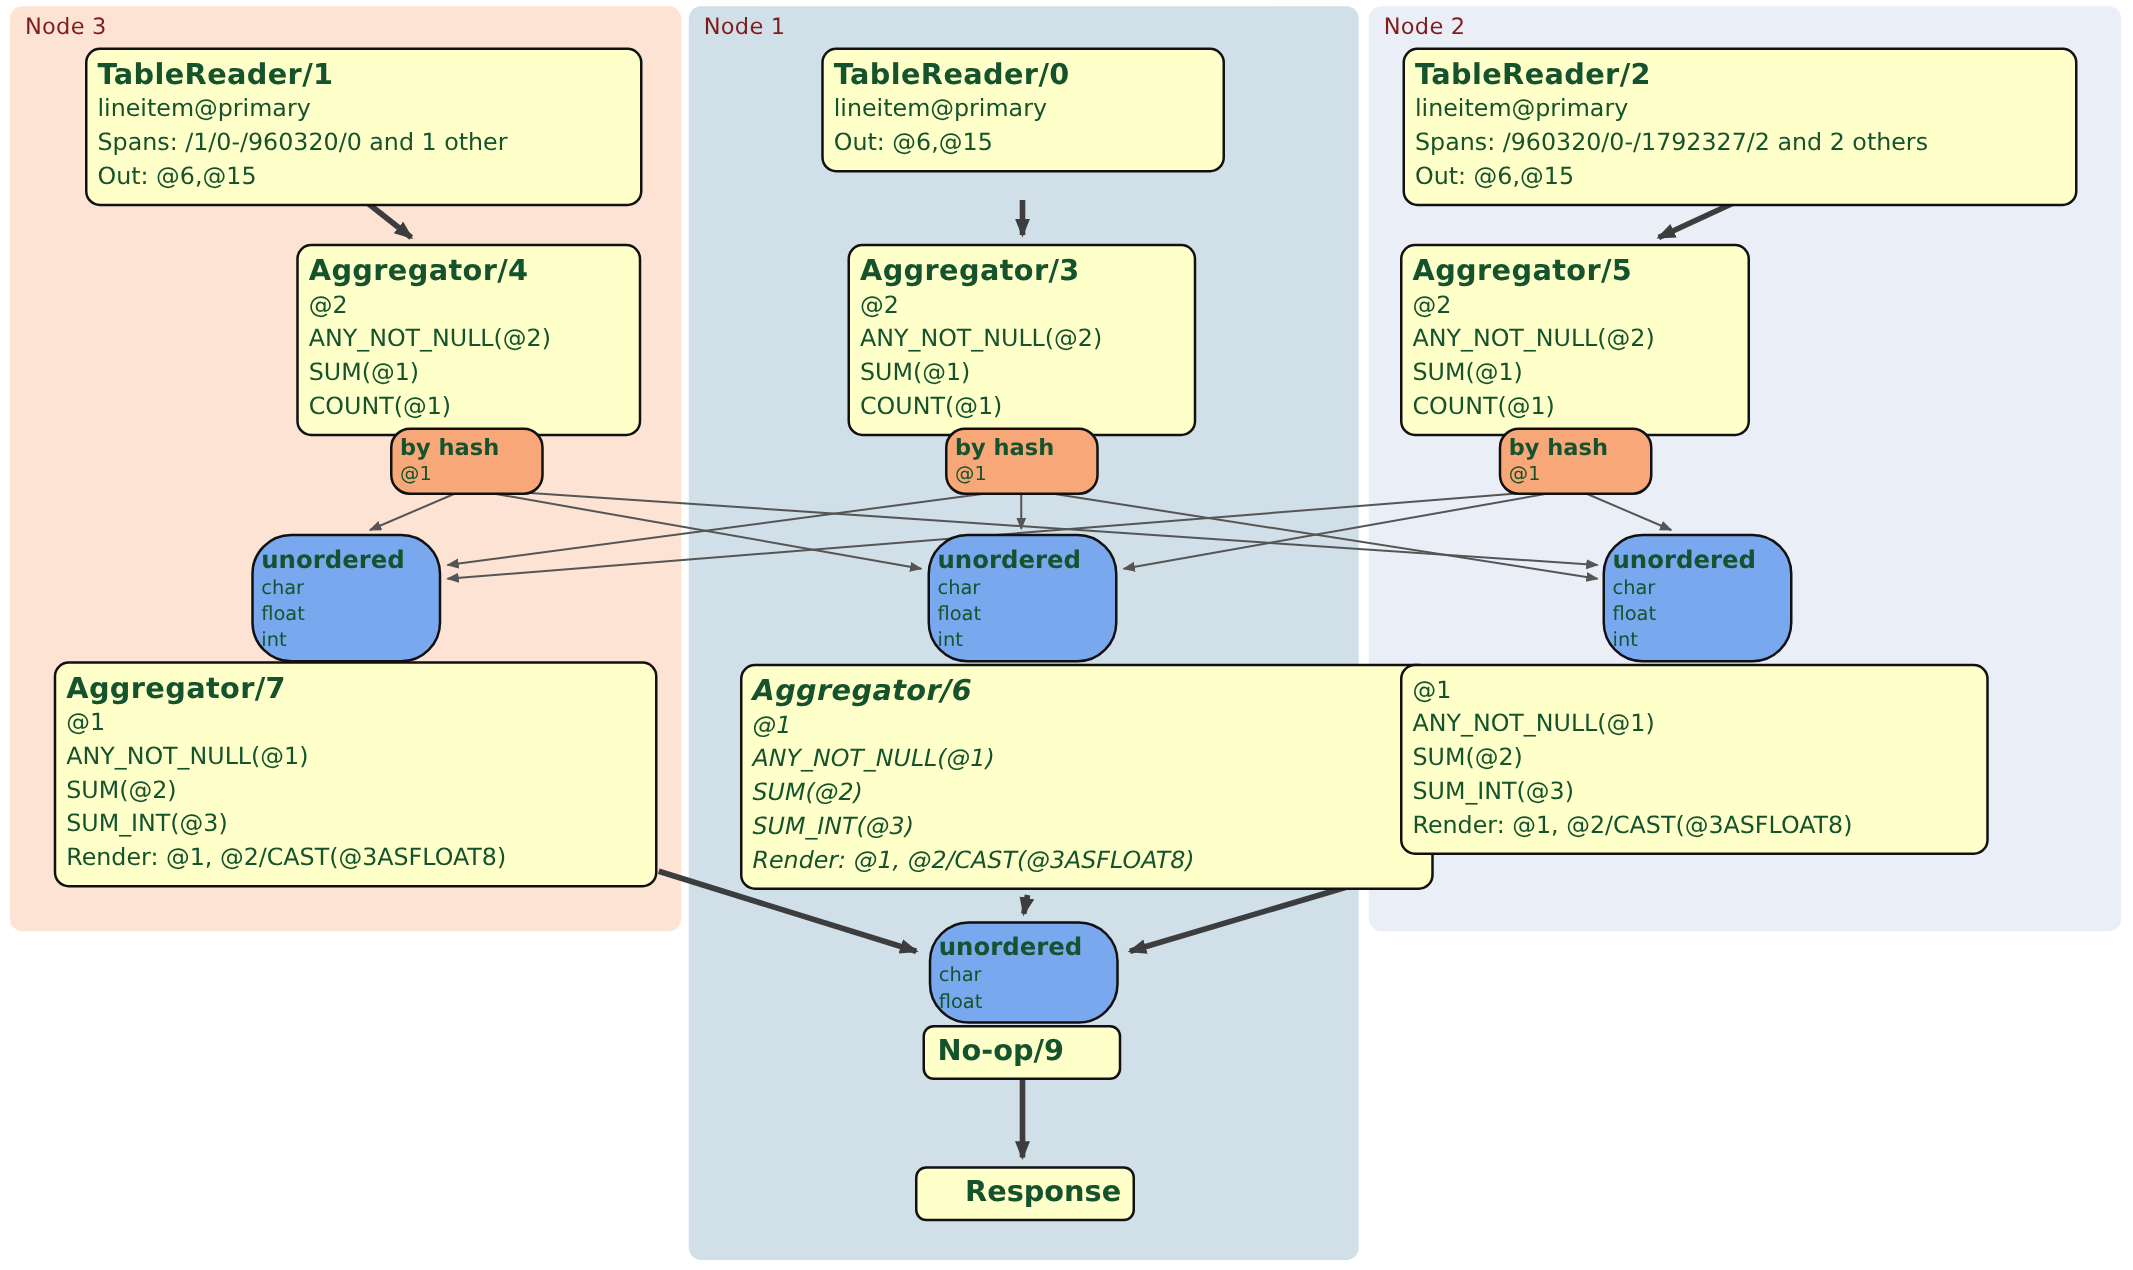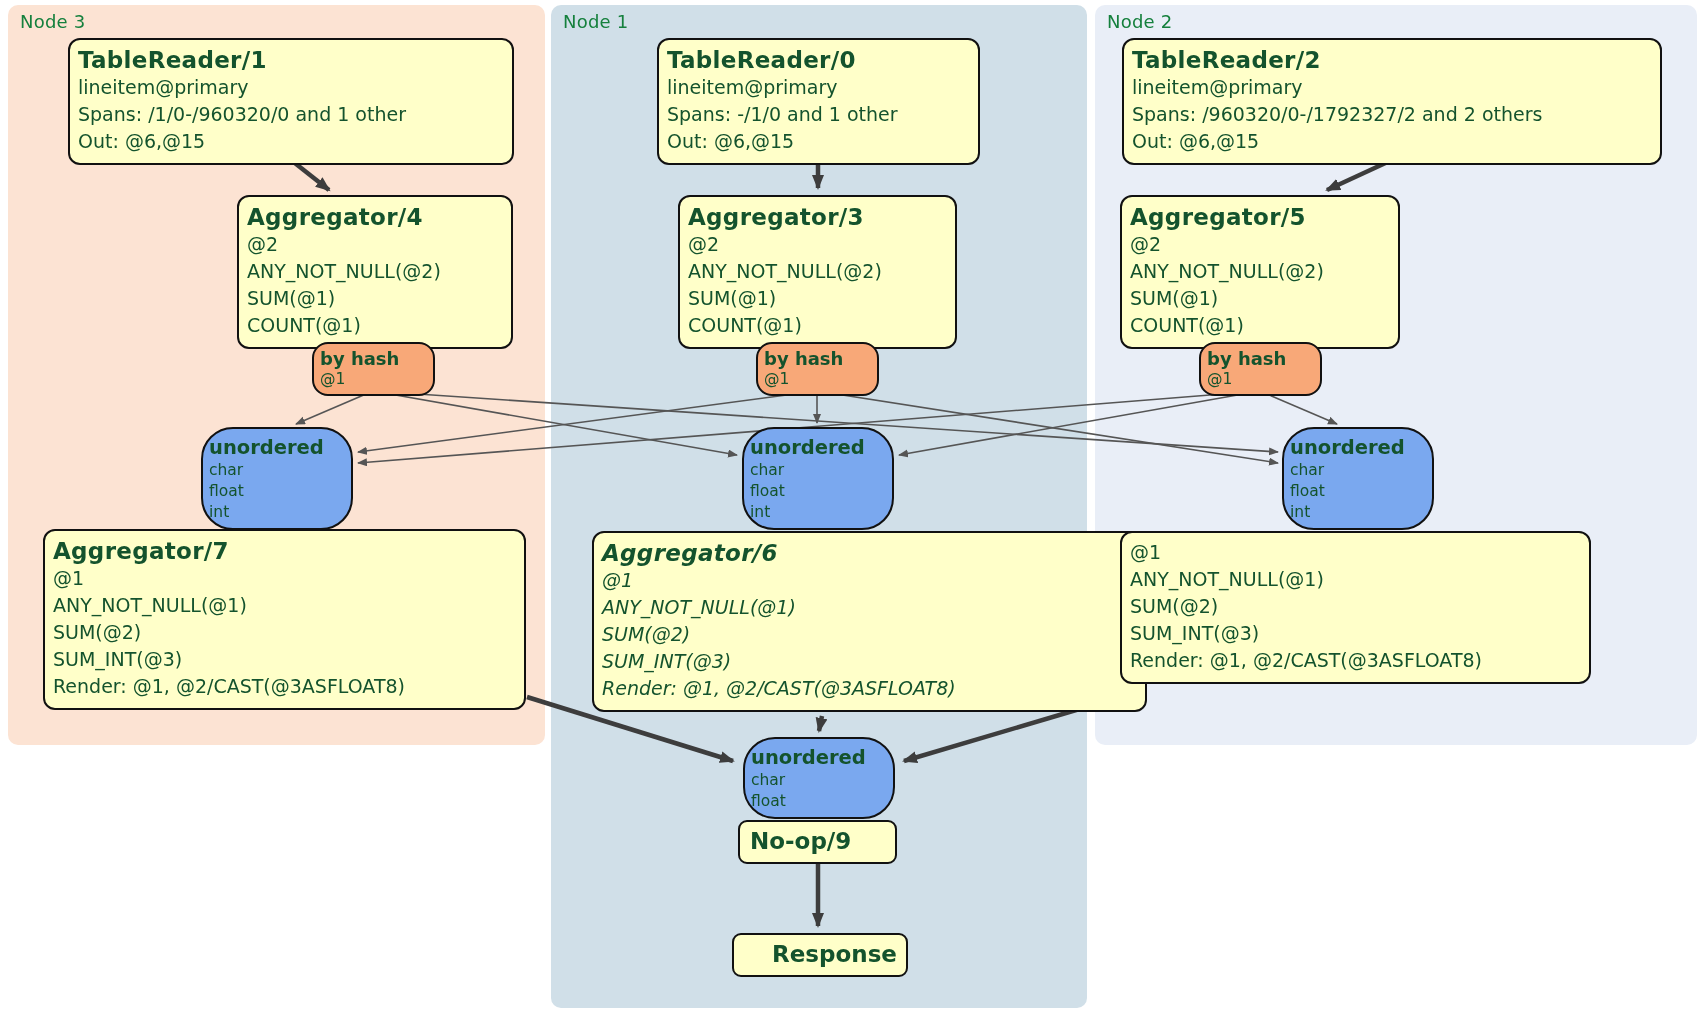--- a/index.html
+++ b/index.html
@@ -3,21 +3,21 @@
 <meta charset="utf-8">
 <style>
   html,body{margin:0;padding:0;background:#ffffff;}
   .canvas{
     position:relative;width:1706px;height:1016px;overflow:hidden;
     font-family:"DejaVu Sans","Liberation Sans",sans-serif;
     background:#ffffff;
   }
   .region{position:absolute;border-radius:10px;z-index:0;}
   .region-label{
-    position:absolute;top:6px;left:12px;font-size:18px;color:#15803d;
+    position:absolute;top:6px;left:12px;font-size:18px;color:#7f1d1d;
     letter-spacing:.2px;
   }
   .edges{position:absolute;left:0;top:0;z-index:1;}
   .box{
     position:absolute;box-sizing:border-box;border:2px solid #111;
     text-align:left;color:#14532d;
   }
   .proc{
     background:#ffffc9;border-radius:12px;z-index:2;
     padding:6px 8px 8px 8px;
@@ -85,21 +85,20 @@
 
   <div class="box proc" style="left:68px;top:38px;width:446px;">
     <div class="proc-title">TableReader/1</div>
     <div class="proc-line">lineitem@primary</div>
     <div class="proc-line">Spans: /1/0-/960320/0 and 1 other</div>
     <div class="proc-line">Out: @6,@15</div>
   </div>
   <div class="box proc" style="left:657px;top:38px;width:323px;">
     <div class="proc-title">TableReader/0</div>
     <div class="proc-line">lineitem@primary</div>
-    <div class="proc-line">Spans: -/1/0 and 1 other</div>
     <div class="proc-line">Out: @6,@15</div>
   </div>
   <div class="box proc" style="left:1122px;top:38px;width:540px;">
     <div class="proc-title">TableReader/2</div>
     <div class="proc-line">lineitem@primary</div>
     <div class="proc-line">Spans: /960320/0-/1792327/2 and 2 others</div>
     <div class="proc-line">Out: @6,@15</div>
   </div>
 
   <div class="box proc" style="left:237px;top:195px;width:276px;">

